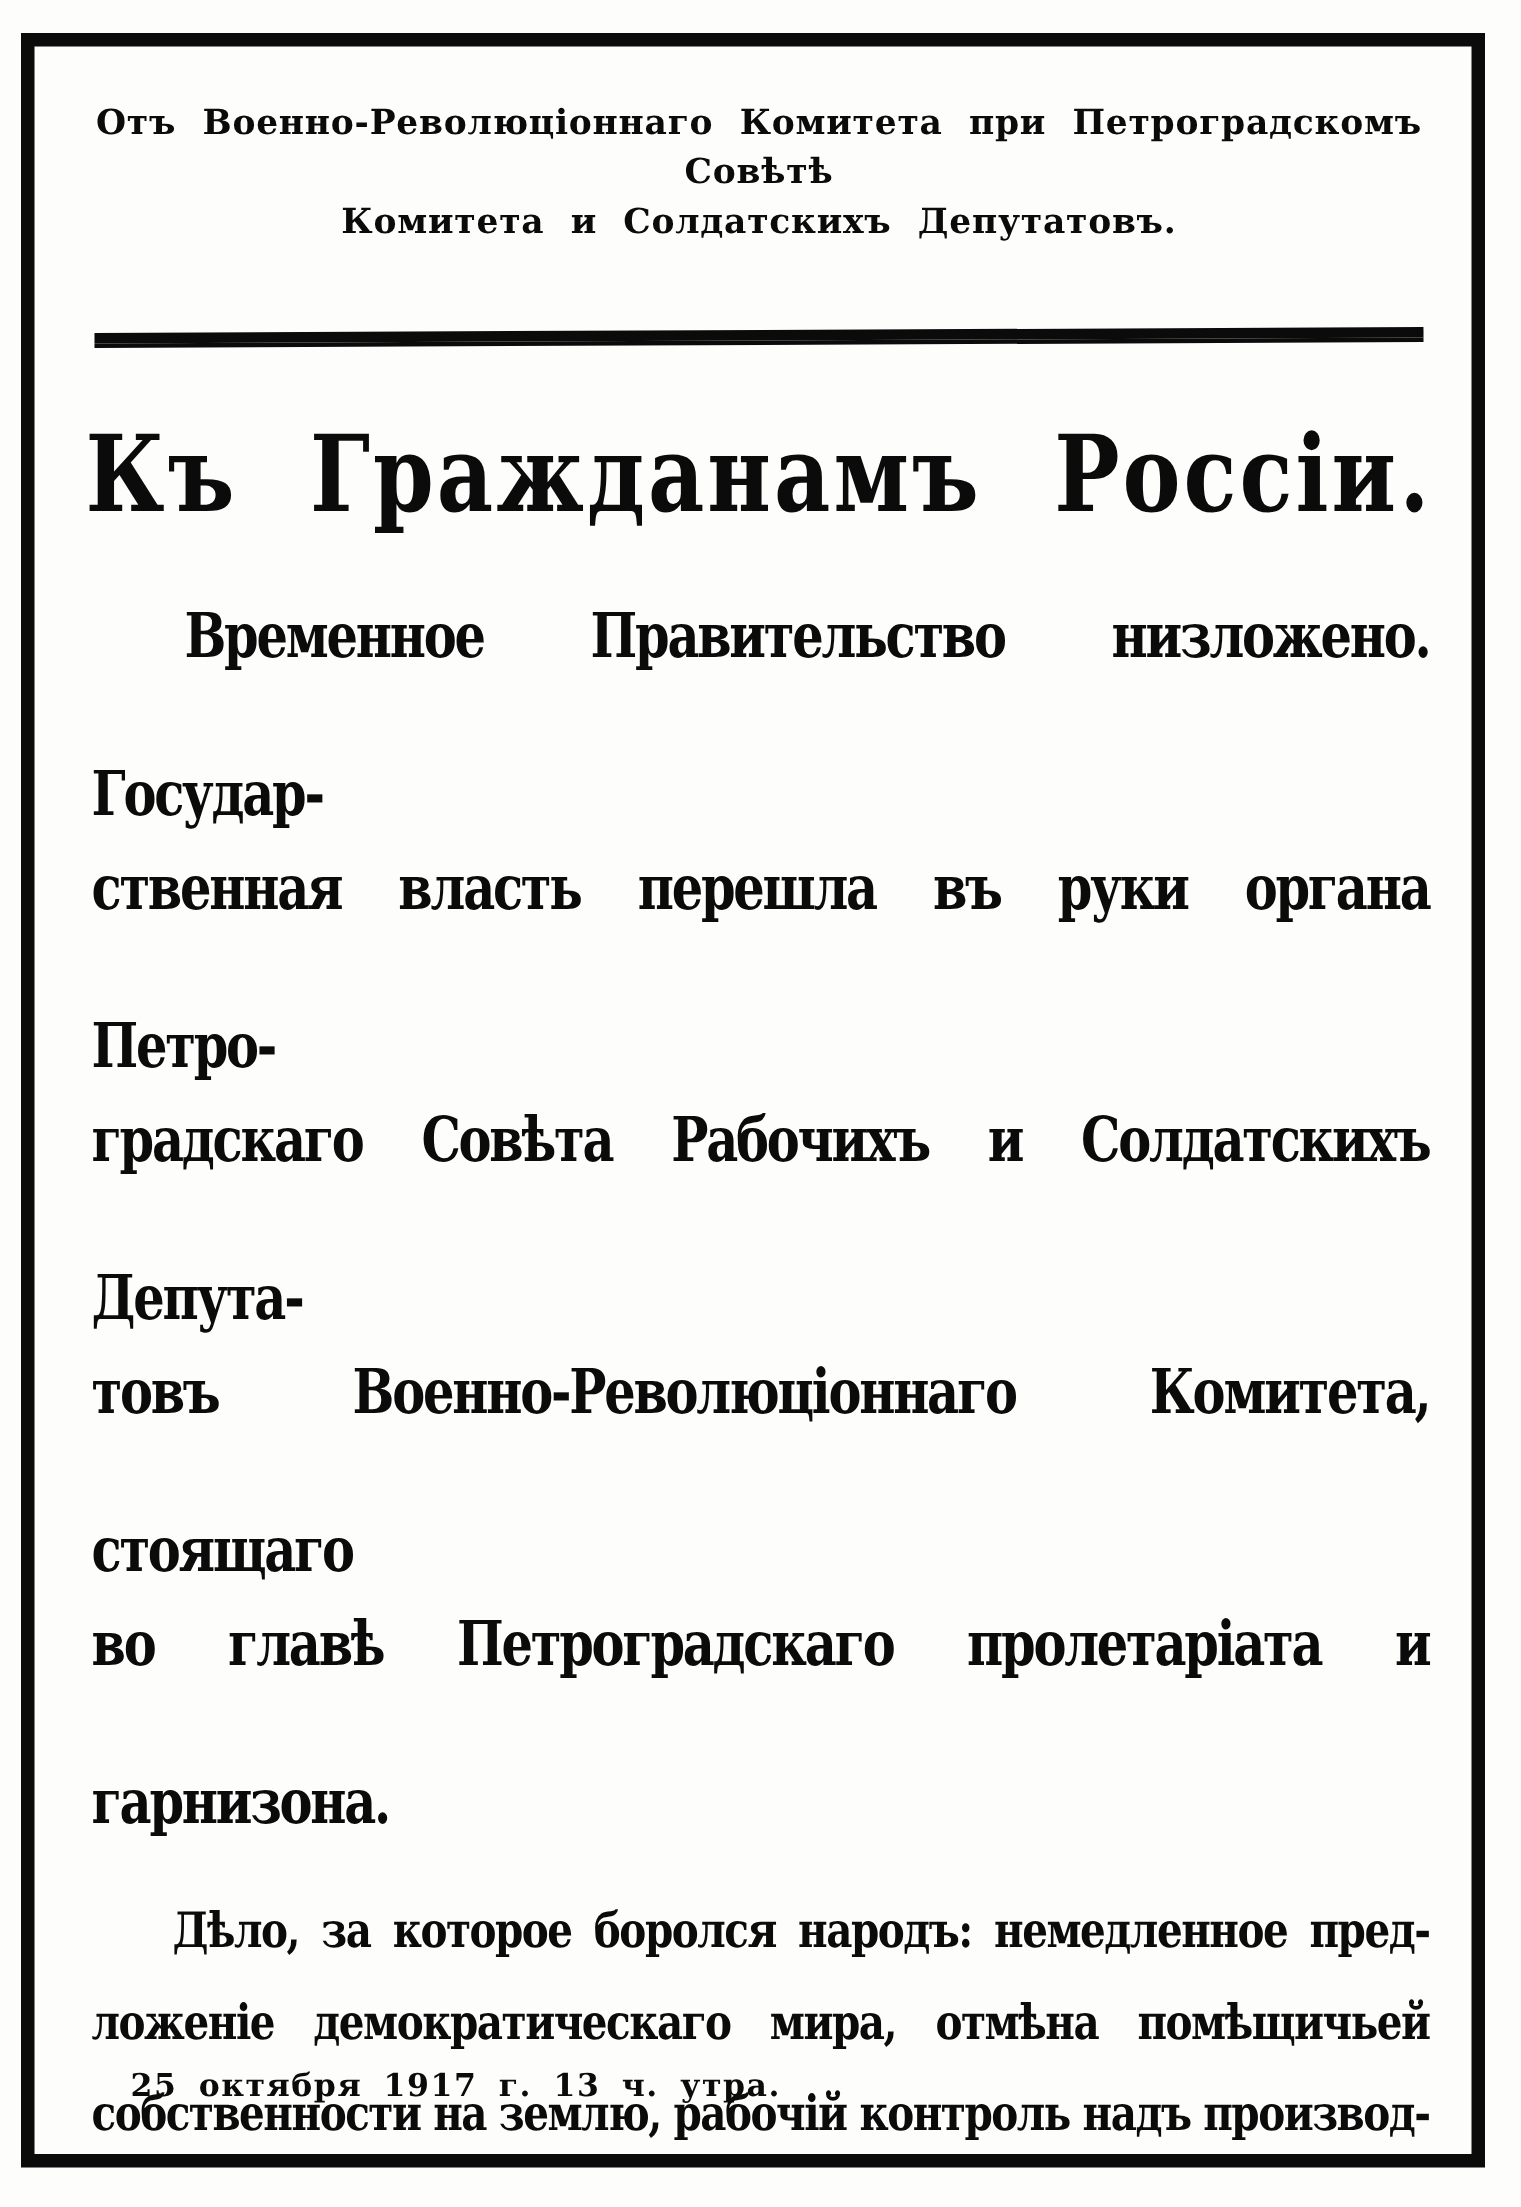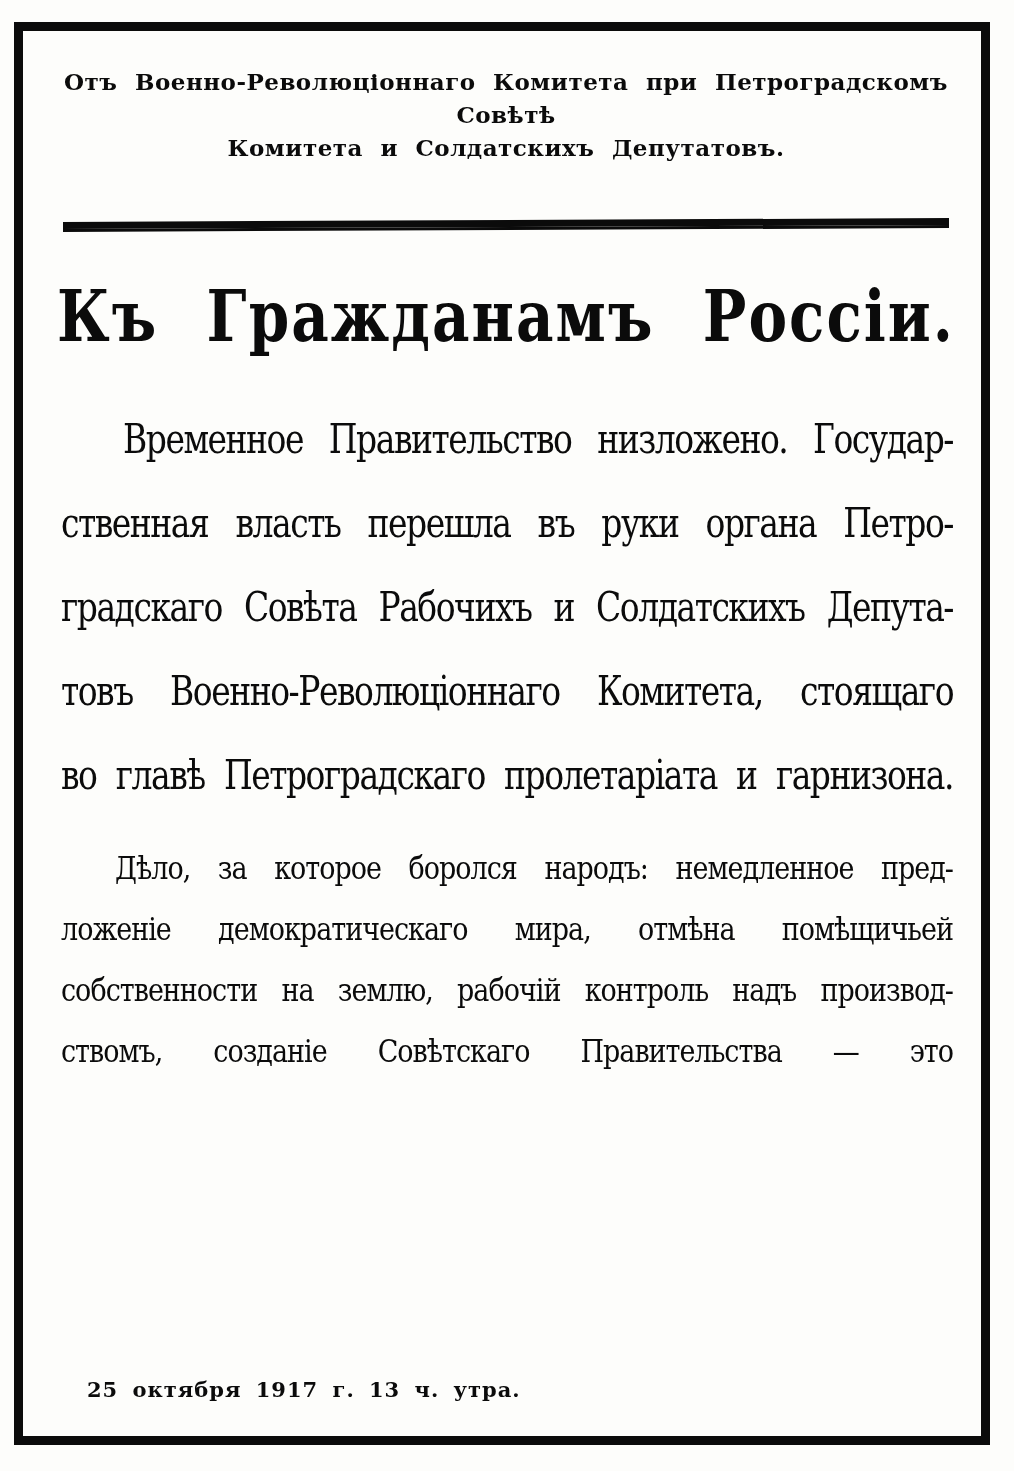--- a/index.html
+++ b/index.html
@@ -50,21 +50,21 @@
     font-size: 58px;
     font-weight: bold;
     letter-spacing: 2px;
     word-spacing: 0.45em;
     line-height: 80px;
     transform: scaleY(1.22);
     transform-origin: 50% 70%;
     white-space: nowrap;
   }
   
-  .para { font-weight: normal; }
+  .para { font-weight: bold; }
   .bline {
     display: block;
     text-align: justify;
     text-align-last: justify;
   }
   .para1 {
     margin: 42px 6px 0 8px;
     font-size: 33px;
     line-height: 84px;
     letter-spacing: -1.5px;

